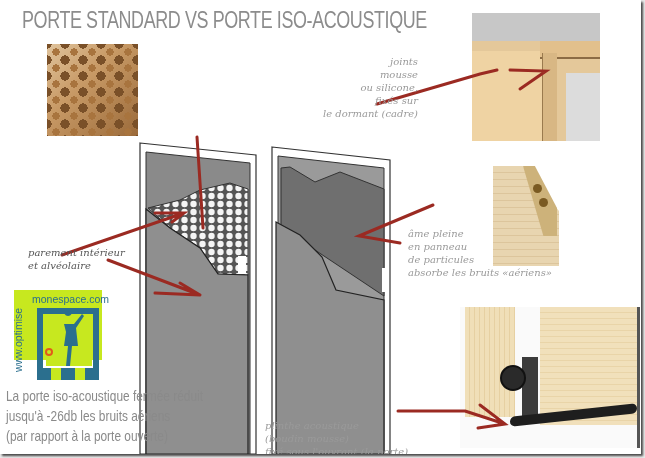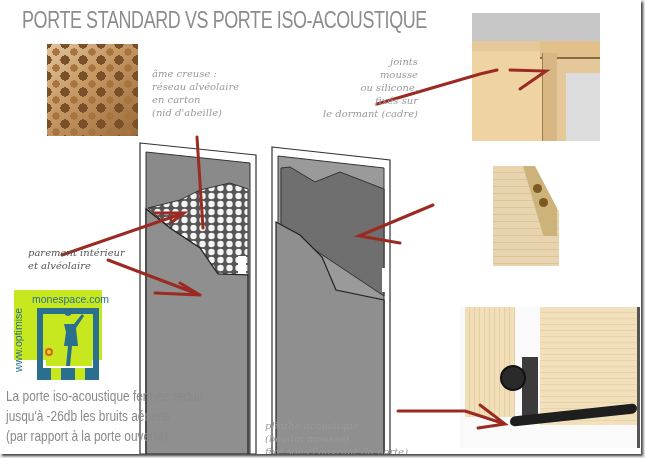--- a/index.html
+++ b/index.html
@@ -144,29 +144,29 @@
       <path d="M197,137 L203,228"></path>
       <path d="M62,255 L184,213 M155,213 L184,213 L172,222"></path>
       <path d="M108,260 L200,295 M155,293 L200,295 L180,283"></path>
       <path d="M433,205 L359,236 L400,243"></path>
       <path d="M377,104 L480,74 L497,70"></path>
       <path d="M510,70 L546,71 L520,89"></path>
       <path d="M398,411 L465,411 M465,411 L505,424 M480,405 L505,424 L478,428"></path>
     </g>
   </svg>
 
-  <div class="note" style="left:152px; top:67px;">âme creuse :
-réseau alvéolaire
-en carton
-(nid d'abeille)</div>
   <div class="note right" style="left:300px; top:55px; width:118px;">joints
 mousse
 ou silicone,
 fixés sur
 le dormant (cadre)</div>
+  <div class="note" style="left:408px; top:227px;">âme pleine
+en panneau
+de particules
+absorbe les bruits «aériens»</div>
   <div class="note dark" style="left:28px; top:246px;">parement intérieur
 et alvéolaire</div>
   <div class="note" style="left:265px; top:403px;margin-top:16px;">plinthe acoustique
 (boudin mousse)
 fixé sous l'ouvrant (la porte)</div>
 
   <div class="logo">
     <div class="url-h">monespace.com</div>
     <div class="url-v">www.optimise</div>
     <div class="box"></div>

